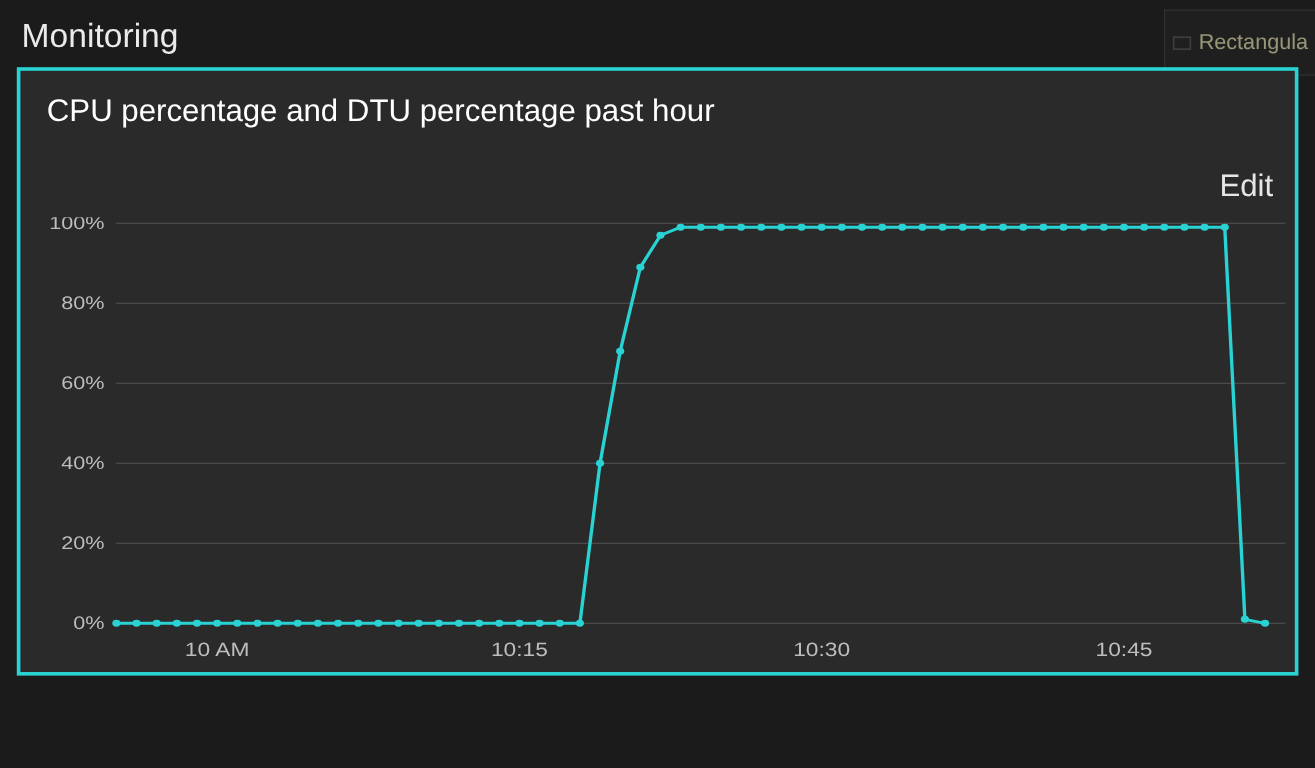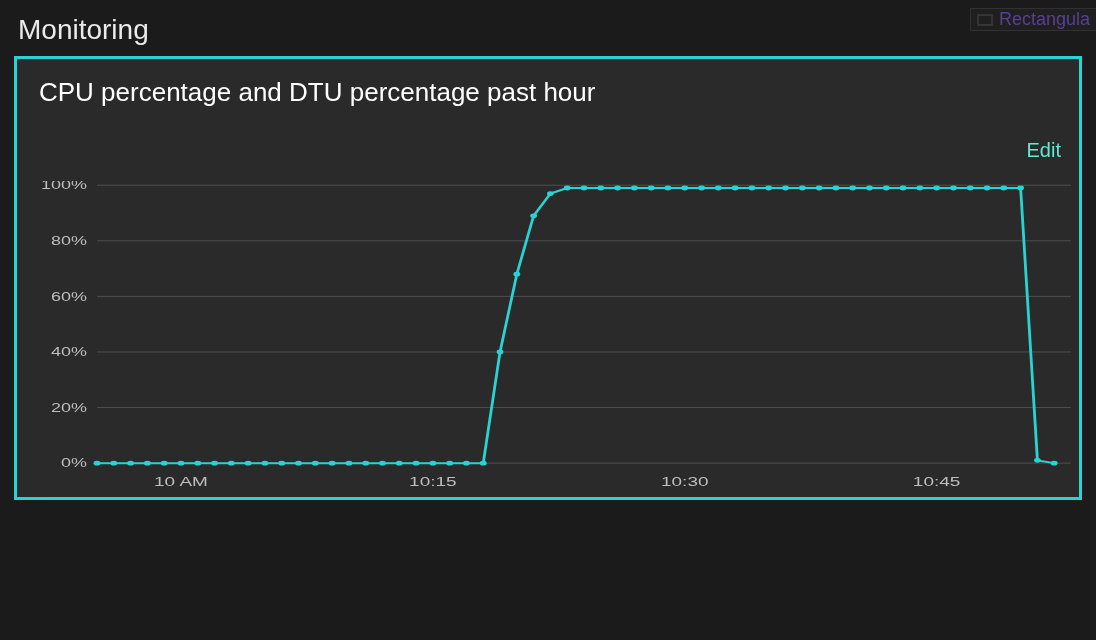--- a/index.html
+++ b/index.html
@@ -16,55 +16,55 @@
   .page-title {
     font-size: 28px;
     font-weight: 300;
     padding: 14px 26px 10px 18px;
   }
 
   .ghost-btn {
     position: absolute;
     top: 8px;
     right: 0;
-    color: #8b5cf6;
+    color: #fef9c3;
     font-size: 18px;
-    padding: 0 6px;
+    padding: 16px 6px;
     border: 1px solid #444;
     border-right: none;
     background: #232323;
     opacity: 0.55;
     display: flex;
     align-items: center;
     gap: 6px;
   }
   .ghost-btn svg { display:block; }
 
   .tile {
     margin: 0 14px 0 14px;
     border: 3px solid #2ad3d3;
     background: #2a2a2a;
-    height: 444px;
+    height: 507px;
     position: relative;
     box-sizing: border-box;
   }
 
   .tile-title {
     font-size: 26px;
     font-weight: 400;
     padding: 18px 22px 4px 22px;
     color: #ffffff;
   }
 
   .edit-link {
     position: absolute;
     top: 80px;
     right: 18px;
-    color: #5eead4;
-    font-size: 20px;
+    color: #e5e5e5;
+    font-size: 26px;
     cursor: pointer;
     margin-left: 40px;
   }
 
   .chart-area {
     position: absolute;
     left: 0;
     right: 0;
     top: 122px;
     bottom: 0;

